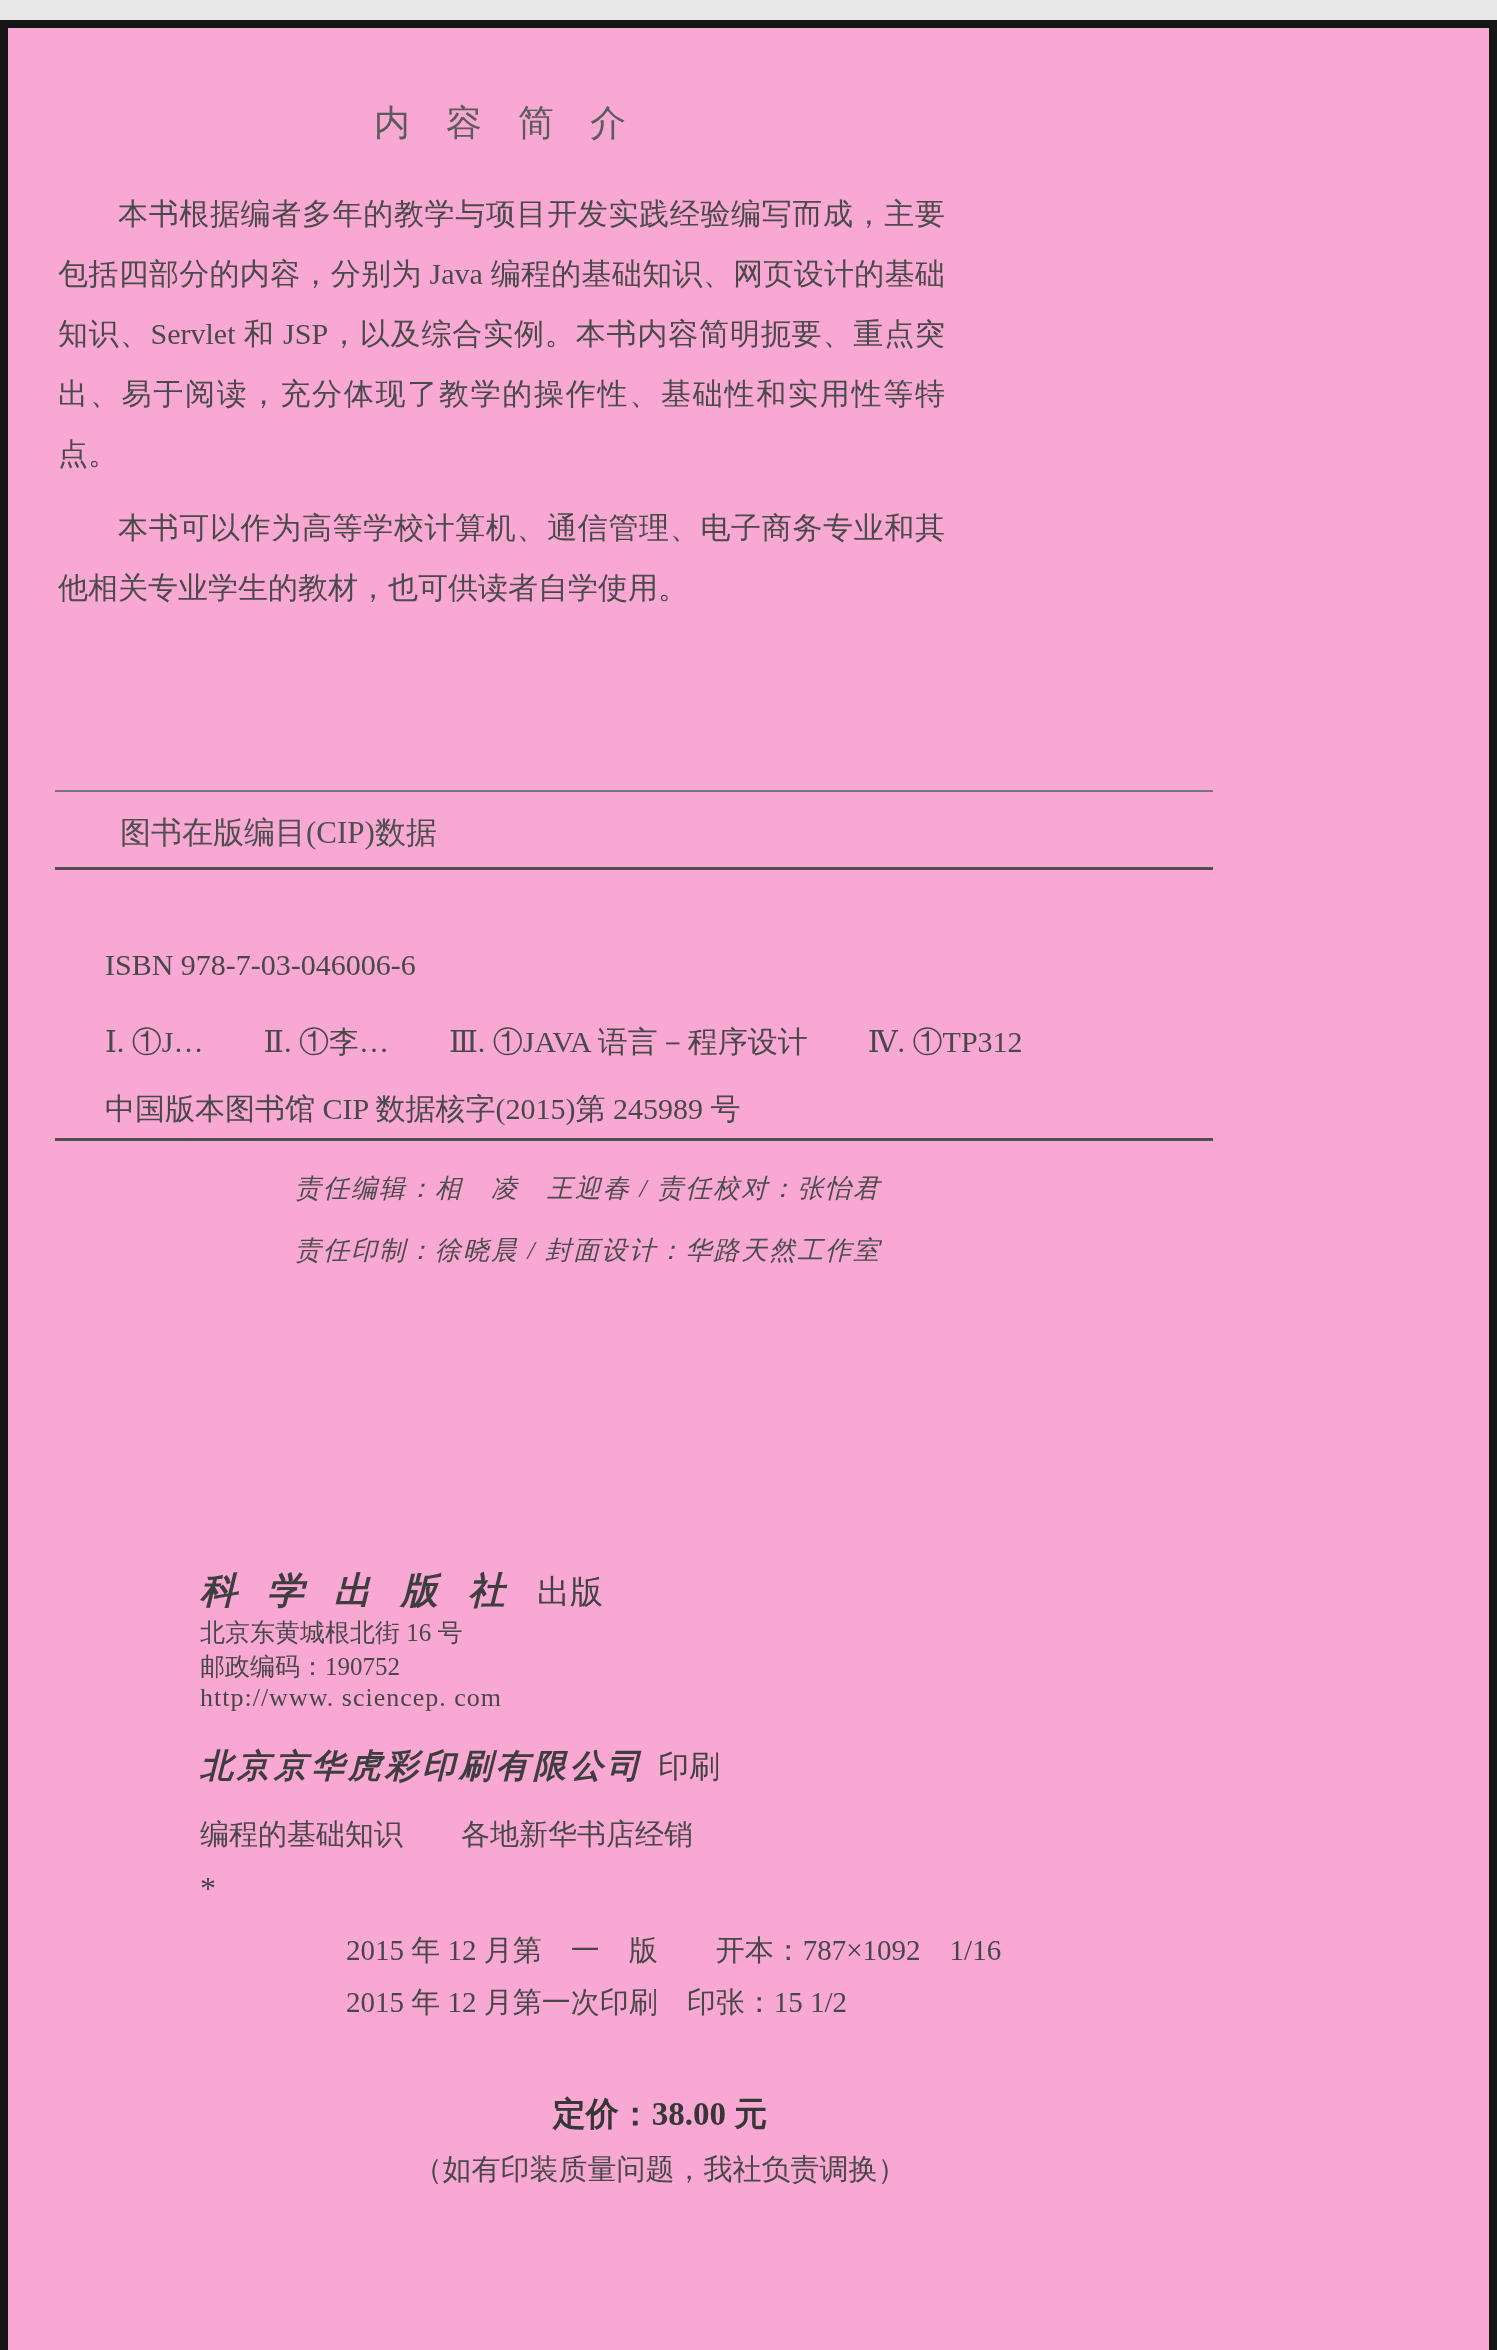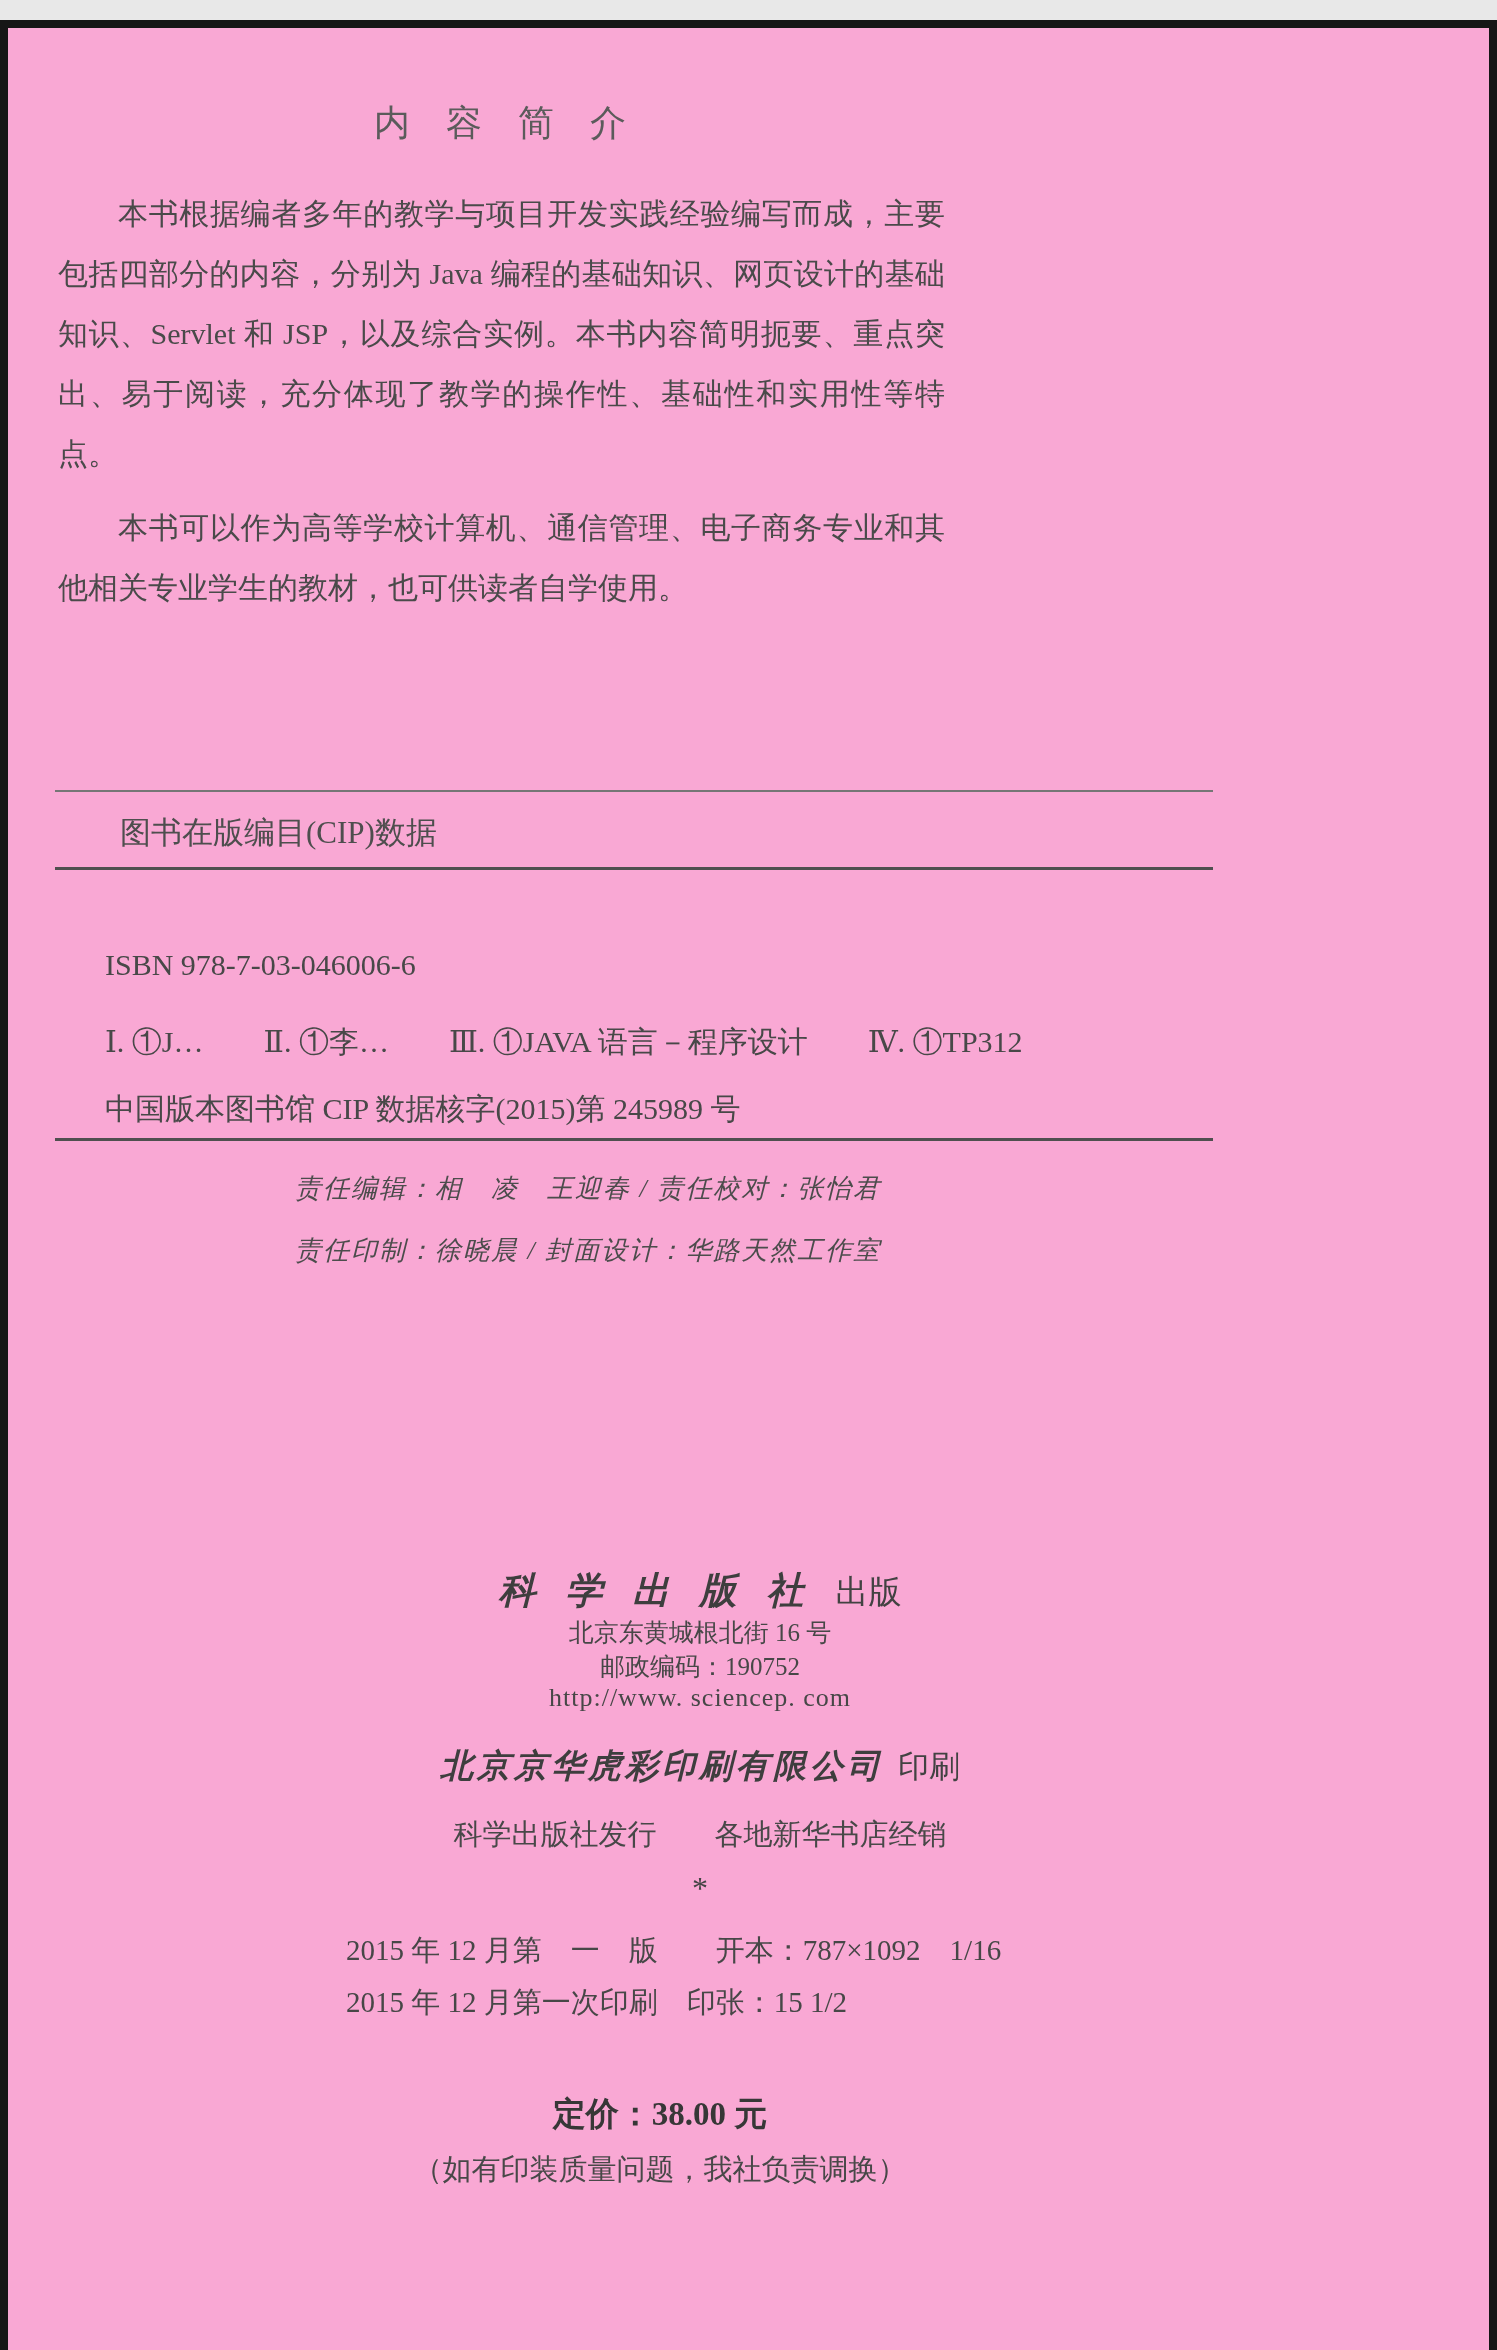--- a/index.html
+++ b/index.html
@@ -48,21 +48,21 @@
 
   .credit-line {
     left: 287px;
     font-size: 26px; line-height: 1.3;
     font-style: italic; letter-spacing: 2px;
     color: #4c4c4c; white-space: nowrap;
   }
   .credit-1 { top: 1144px; }
   .credit-2 { top: 1206px; }
 
-  .center-col { left: 192px; width: 1000px; text-align: center; white-space: nowrap; }
+  .center-col { left: 192px; width: 1000px; white-space: nowrap; }
 
   .pub-line { top: 1538px; }
   .pub-name {
     font-size: 37px; font-weight: bold; font-style: italic;
     letter-spacing: 30px; color: #3e3e3e;
   }
   .pub-label { font-size: 33px; margin-left: 2px; color: #424242; }
   .pub-address { top: 1588px; font-size: 25px; }
   .pub-postcode { top: 1622px; font-size: 25px; }
   .pub-website { top: 1655px; font-size: 26px; letter-spacing: 1px; }
@@ -115,21 +115,21 @@
   <div class="abs center-col pub-line">
     <span class="pub-name">科学出版社</span><span class="pub-label">出版</span>
   </div>
   <div class="abs center-col pub-address">北京东黄城根北街 16 号</div>
   <div class="abs center-col pub-postcode">邮政编码：190752</div>
   <div class="abs center-col pub-website">http://www. sciencep. com</div>
 
   <div class="abs center-col printer-line">
     <span class="printer-name">北京京华虎彩印刷有限公司</span><span class="printer-label">印刷</span>
   </div>
-  <div class="abs center-col distribution">科学出版社发行　　各地新华书店经销</div>
+  <div class="abs center-col distribution">编程的基础知识　　各地新华书店经销</div>
   <div class="abs center-col separator">*</div>
 
   <div class="abs edition-line edition-1">2015 年 12 月第　一　版　　开本：787×1092　1/16</div>
   <div class="abs edition-line edition-2">2015 年 12 月第一次印刷　印张：15 1/2</div>
 
   <div class="abs bottom-col price">定价：38.00 元</div>
   <div class="abs bottom-col swap-note">（如有印装质量问题，我社负责调换）</div>
 
 </div>
 

